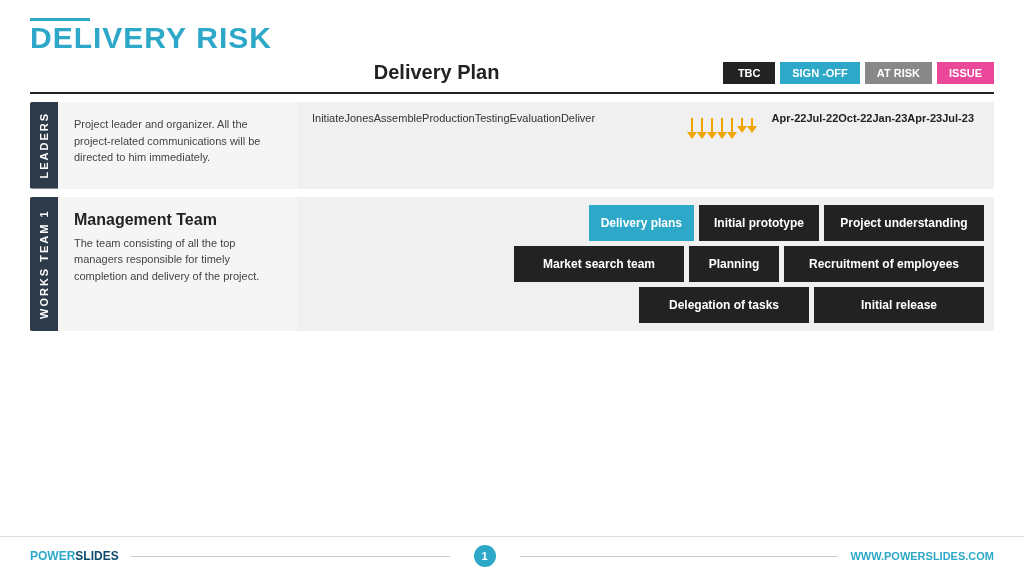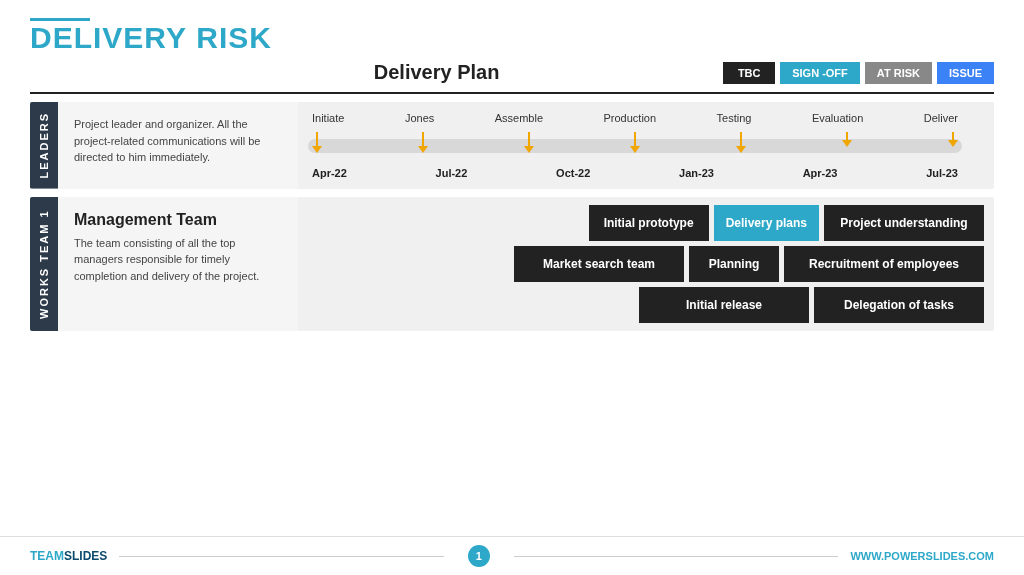--- a/index.html
+++ b/index.html
@@ -58,21 +58,21 @@
       padding: 5px 12px;
       font-size: 11px;
       font-weight: 700;
       color: #fff;
       text-align: center;
       min-width: 52px;
     }
     .badge-tbc { background: #222; }
     .badge-signoff { background: #2da8c8; color: #fff; }
     .badge-atrisk { background: #888; }
-    .badge-issue { background: #3b82f6; }
+    .badge-issue { background: #ec4899; }
 
     .divider {
       height: 2px;
       background: #222;
       margin: 0 30px 8px 30px;
     }
 
     
     .main-content {
       display: flex;
@@ -121,23 +121,22 @@
     }
     .info-box p {
       font-size: 11px;
       color: #444;
       line-height: 1.5;
     }
 
     
     .timeline-area {
       flex: 1;
-      padding: 10px 32px 10px 10px;
-      display: flex;
-      flex-direction: column;
+      padding: 10px 16px 10px 10px;
+      display: flex;
       justify-content: space-between;
     }
 
     
     .phase-labels {
       display: flex;
       justify-content: space-between;
       font-size: 11px;
       color: #333;
       padding: 0 4px;
@@ -370,42 +369,42 @@
   <div class="section-panel">
     <div class="sidebar-label">WORKS TEAM 1</div>
     <div class="info-box">
       <h3>Management Team</h3>
       <p>The team consisting of all the top managers responsible for timely completion and delivery of the project.</p>
     </div>
     <div class="works-content">
       <div class="tasks-grid">
 
         <div class="task-row">
+          <div class="task-block task-blue" style="min-width:100px;">Delivery plans</div>
           <div class="task-block task-dark" style="min-width:120px;">Initial prototype</div>
-          <div class="task-block task-blue" style="min-width:100px;">Delivery plans</div>
           <div class="task-block task-dark" style="min-width:160px;">Project understanding</div>
         </div>
 
         <div class="task-row">
           <div class="task-block task-dark" style="min-width:170px;">Market search team</div>
           <div class="task-block task-dark" style="min-width:90px;">Planning</div>
           <div class="task-block task-dark" style="min-width:200px;">Recruitment of employees</div>
         </div>
 
         <div class="task-row">
+          <div class="task-block task-dark" style="min-width:170px;">Delegation of tasks</div>
           <div class="task-block task-dark" style="min-width:170px;">Initial release</div>
-          <div class="task-block task-dark" style="min-width:170px;">Delegation of tasks</div>
         </div>
       </div>
     </div>
   </div>
 
 </div>
 
 <div class="footer">
   <div class="footer-brand">
-    <span>TEAM</span><span style="color:#0c4a6e;">SLIDES</span>
+    <span>POWER</span><span style="color:#0c4a6e;">SLIDES</span>
   </div>
   <div class="footer-line"></div>
   <div class="footer-page">1</div>
   <div class="footer-line"></div>
   <div class="footer-website">WWW.POWERSLIDES.COM</div>
 </div>
 
 </body></html>

